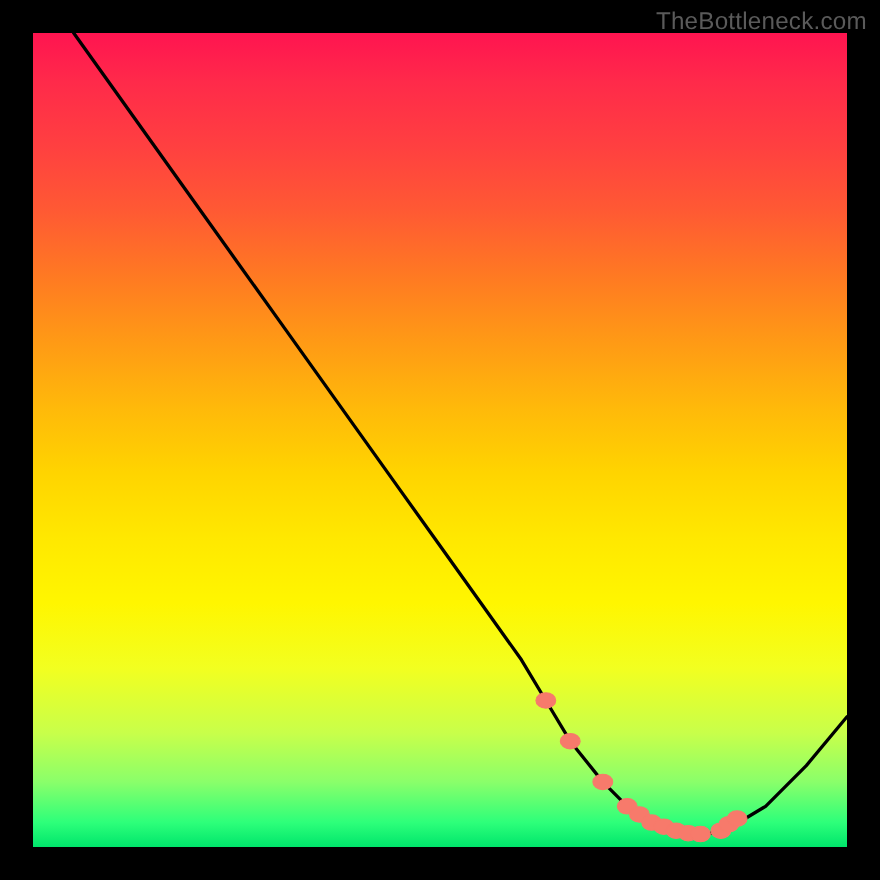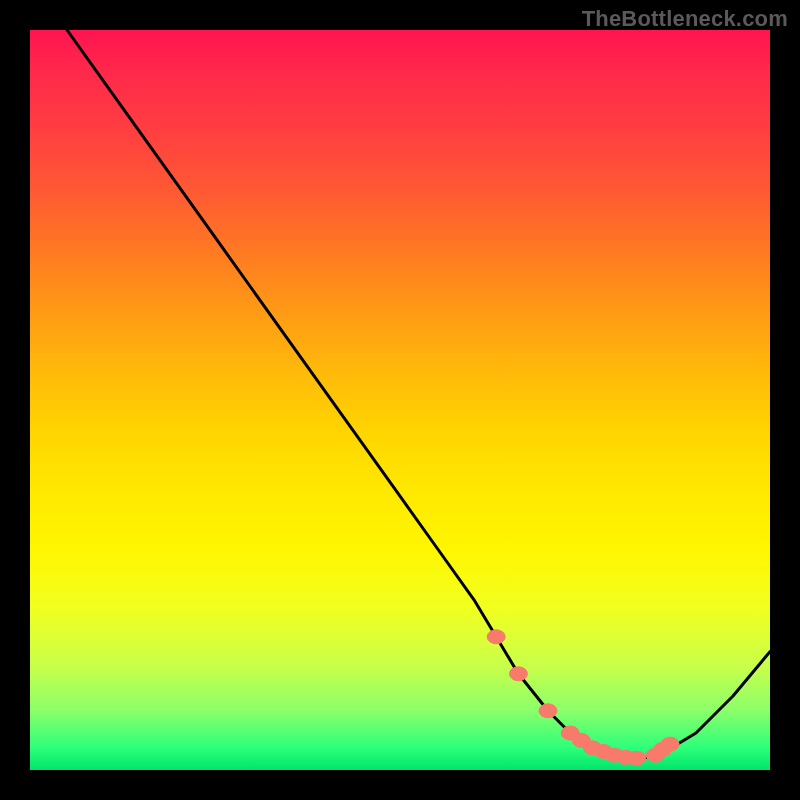--- a/index.html
+++ b/index.html
@@ -16,21 +16,21 @@
     width: 800px;
     height: 800px;
     background: #000;
   }
   .watermark {
     position: absolute;
     top: 6px;
     right: 12px;
     color: #5a5a5a;
     font-size: 22px;
-    font-weight: 700;
+    font-weight: 400;
     letter-spacing: 0.2px;
     z-index: 3;
   }
   
   .plot-area {
     position: absolute;
     left: 30px;
     right: 30px;
     top: 30px;
     bottom: 30px;

